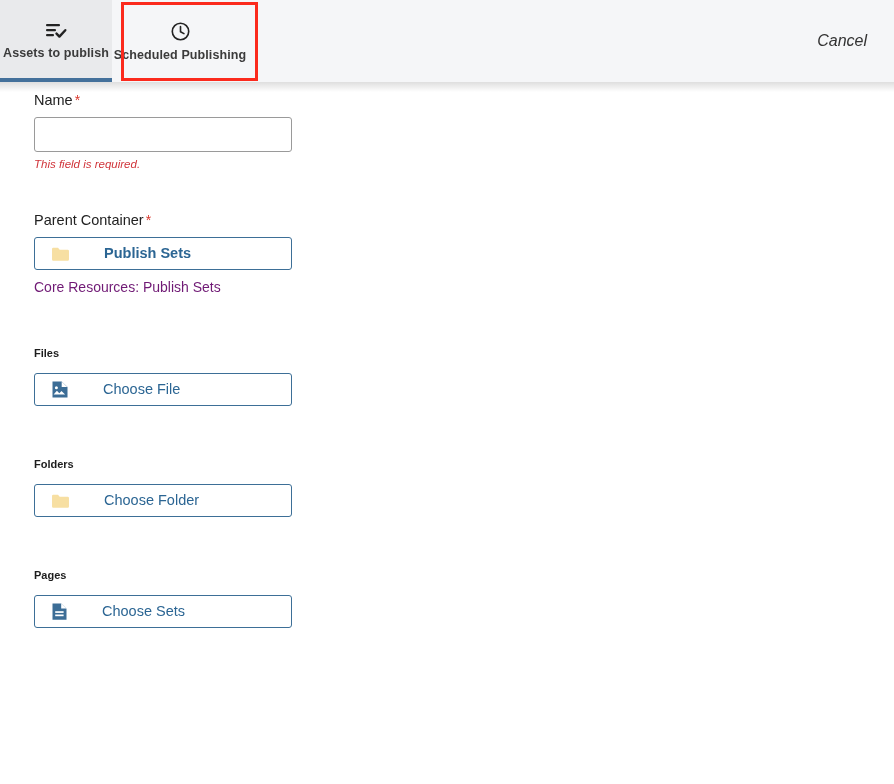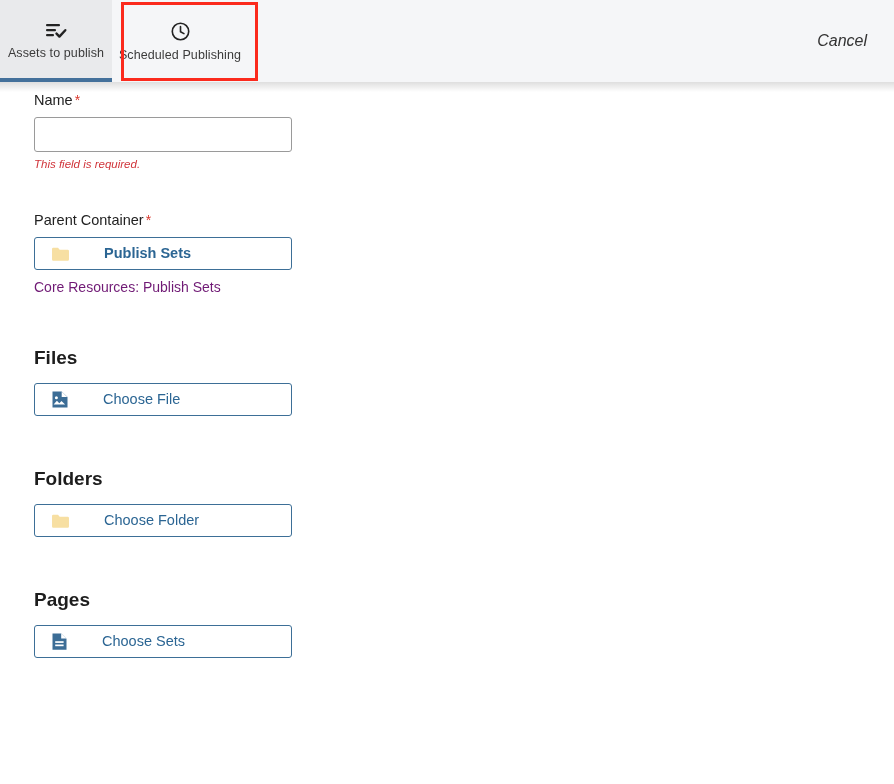--- a/index.html
+++ b/index.html
@@ -33,20 +33,21 @@
     width: 894px;
     height: 10px;
     background: linear-gradient(to bottom, rgba(0,0,0,0.13), rgba(0,0,0,0));
     pointer-events: none;
   }
 
   .tabs {
     display: flex;
     align-items: stretch;
     height: 82px;
+    font-weight: bold;
   }
   .tab {
     width: 112px;
     height: 82px;
     box-sizing: border-box;
     display: flex;
     flex-direction: column;
     align-items: center;
     justify-content: center;
     gap: 6px;
@@ -194,21 +195,21 @@
     line-height: 0;
     flex: 0 0 auto;
   }
   .helper-text {
     font-size: 14px;
     color: #701a75;
     margin-top: 9px;
   }
 
   .section-title {
-    font-size: 19px;
+    font-size: 11px;
     font-weight: bold;
     color: #1d1d1d;
     margin: 0 12px 14px 0;
     padding-left: 22px;
   }
   .gap-42 { height: 42px; }
   .gap-52 { height: 52px; }
   .gap-20 { height: 20px; }
 </style>
 </head>

